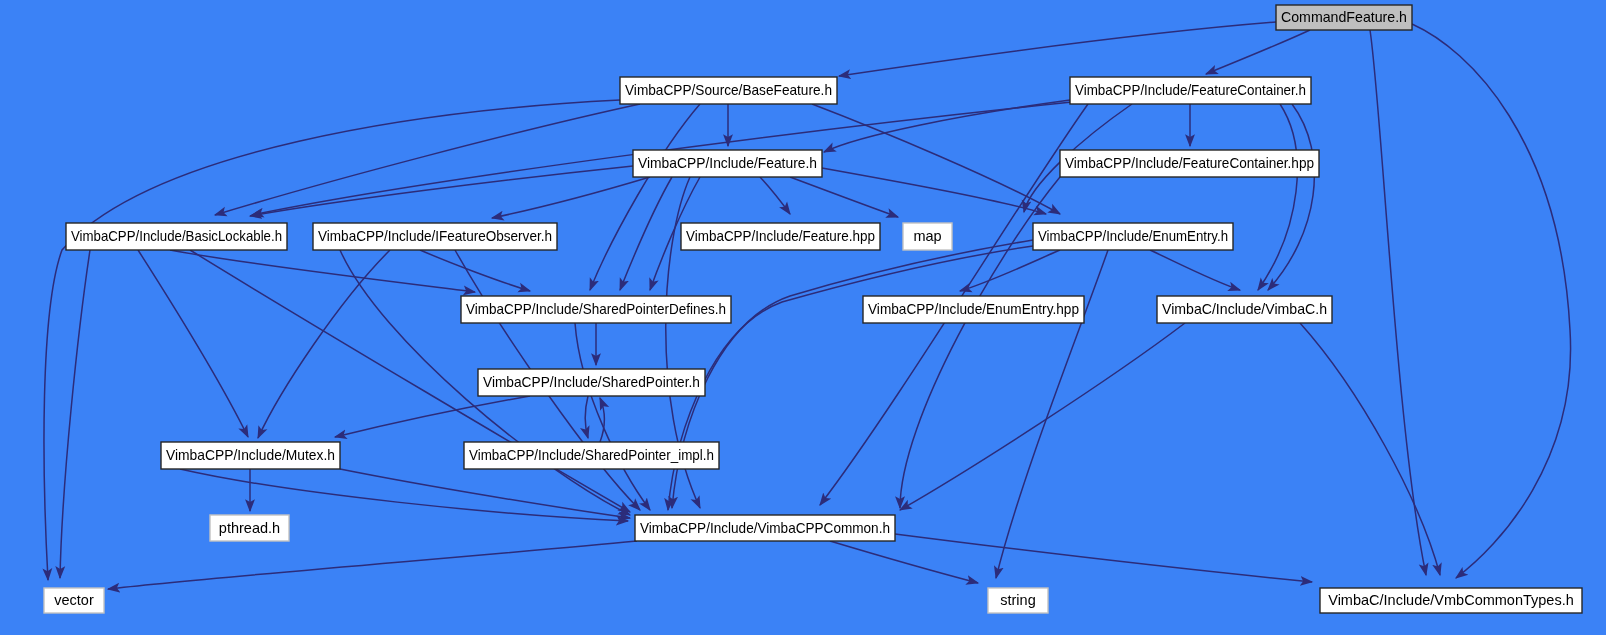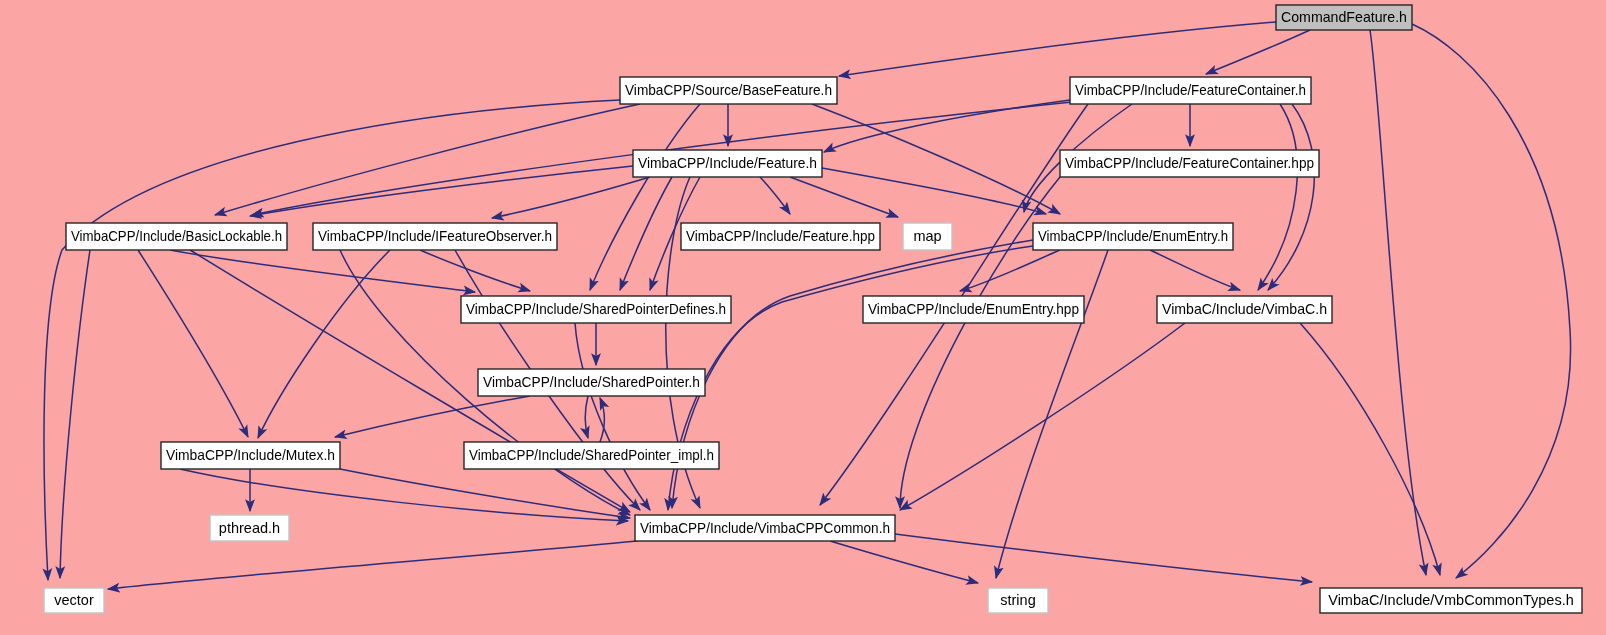--- a/index.html
+++ b/index.html
@@ -4,21 +4,21 @@
 <style>
   html, body {
     margin: 0;
     padding: 0;
     background: #ffffff;
   }
   #graph-root {
     position: relative;
     width: 1606px;
     height: 635px;
-    background: #fca5a5;
+    background: #3b82f6;
     font-family: "Liberation Sans", sans-serif;
     overflow: hidden;
   }
   svg#graph-canvas {
     position: absolute;
     left: 0;
     top: 0;
     width: 1606px;
     height: 635px;
     display: block;

